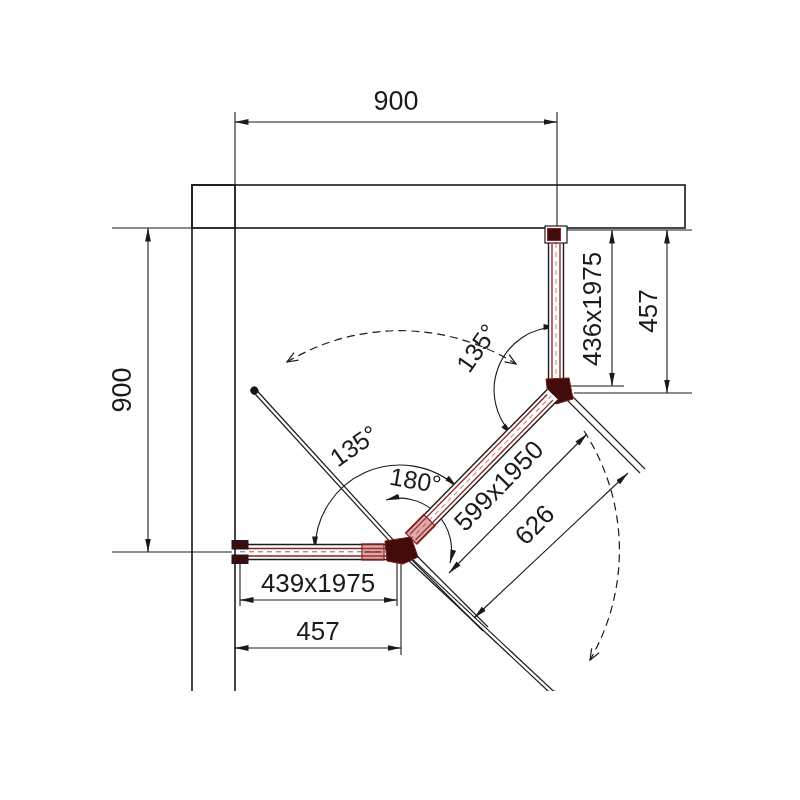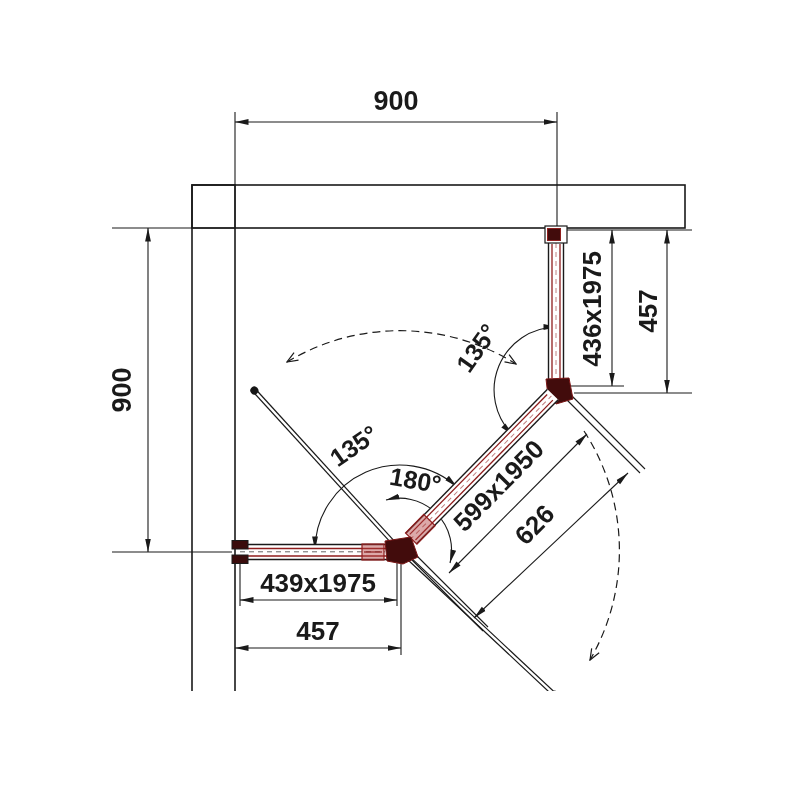--- a/index.html
+++ b/index.html
@@ -1,16 +1,16 @@
 <!DOCTYPE html>
 <html><head>
 <meta charset="utf-8">
 <style>
   html,body{margin:0;padding:0;background:#ffffff;}
-  .stage{width:800px;height:691px;position:relative;background:#ffffff;overflow:hidden;font-weight:bold;}
+  .stage{width:800px;height:691px;position:relative;background:#ffffff;overflow:hidden;}
   svg{display:block;}
   text{font-family:"Liberation Sans", sans-serif; fill:#1a1a1a;}
   .dimtxt{font-size:26px;}
   .dimtxt-big{font-size:27px;}
   .angtxt{font-size:25px;}
 </style>
 </head>
 <body>
 
 <div class="stage">

